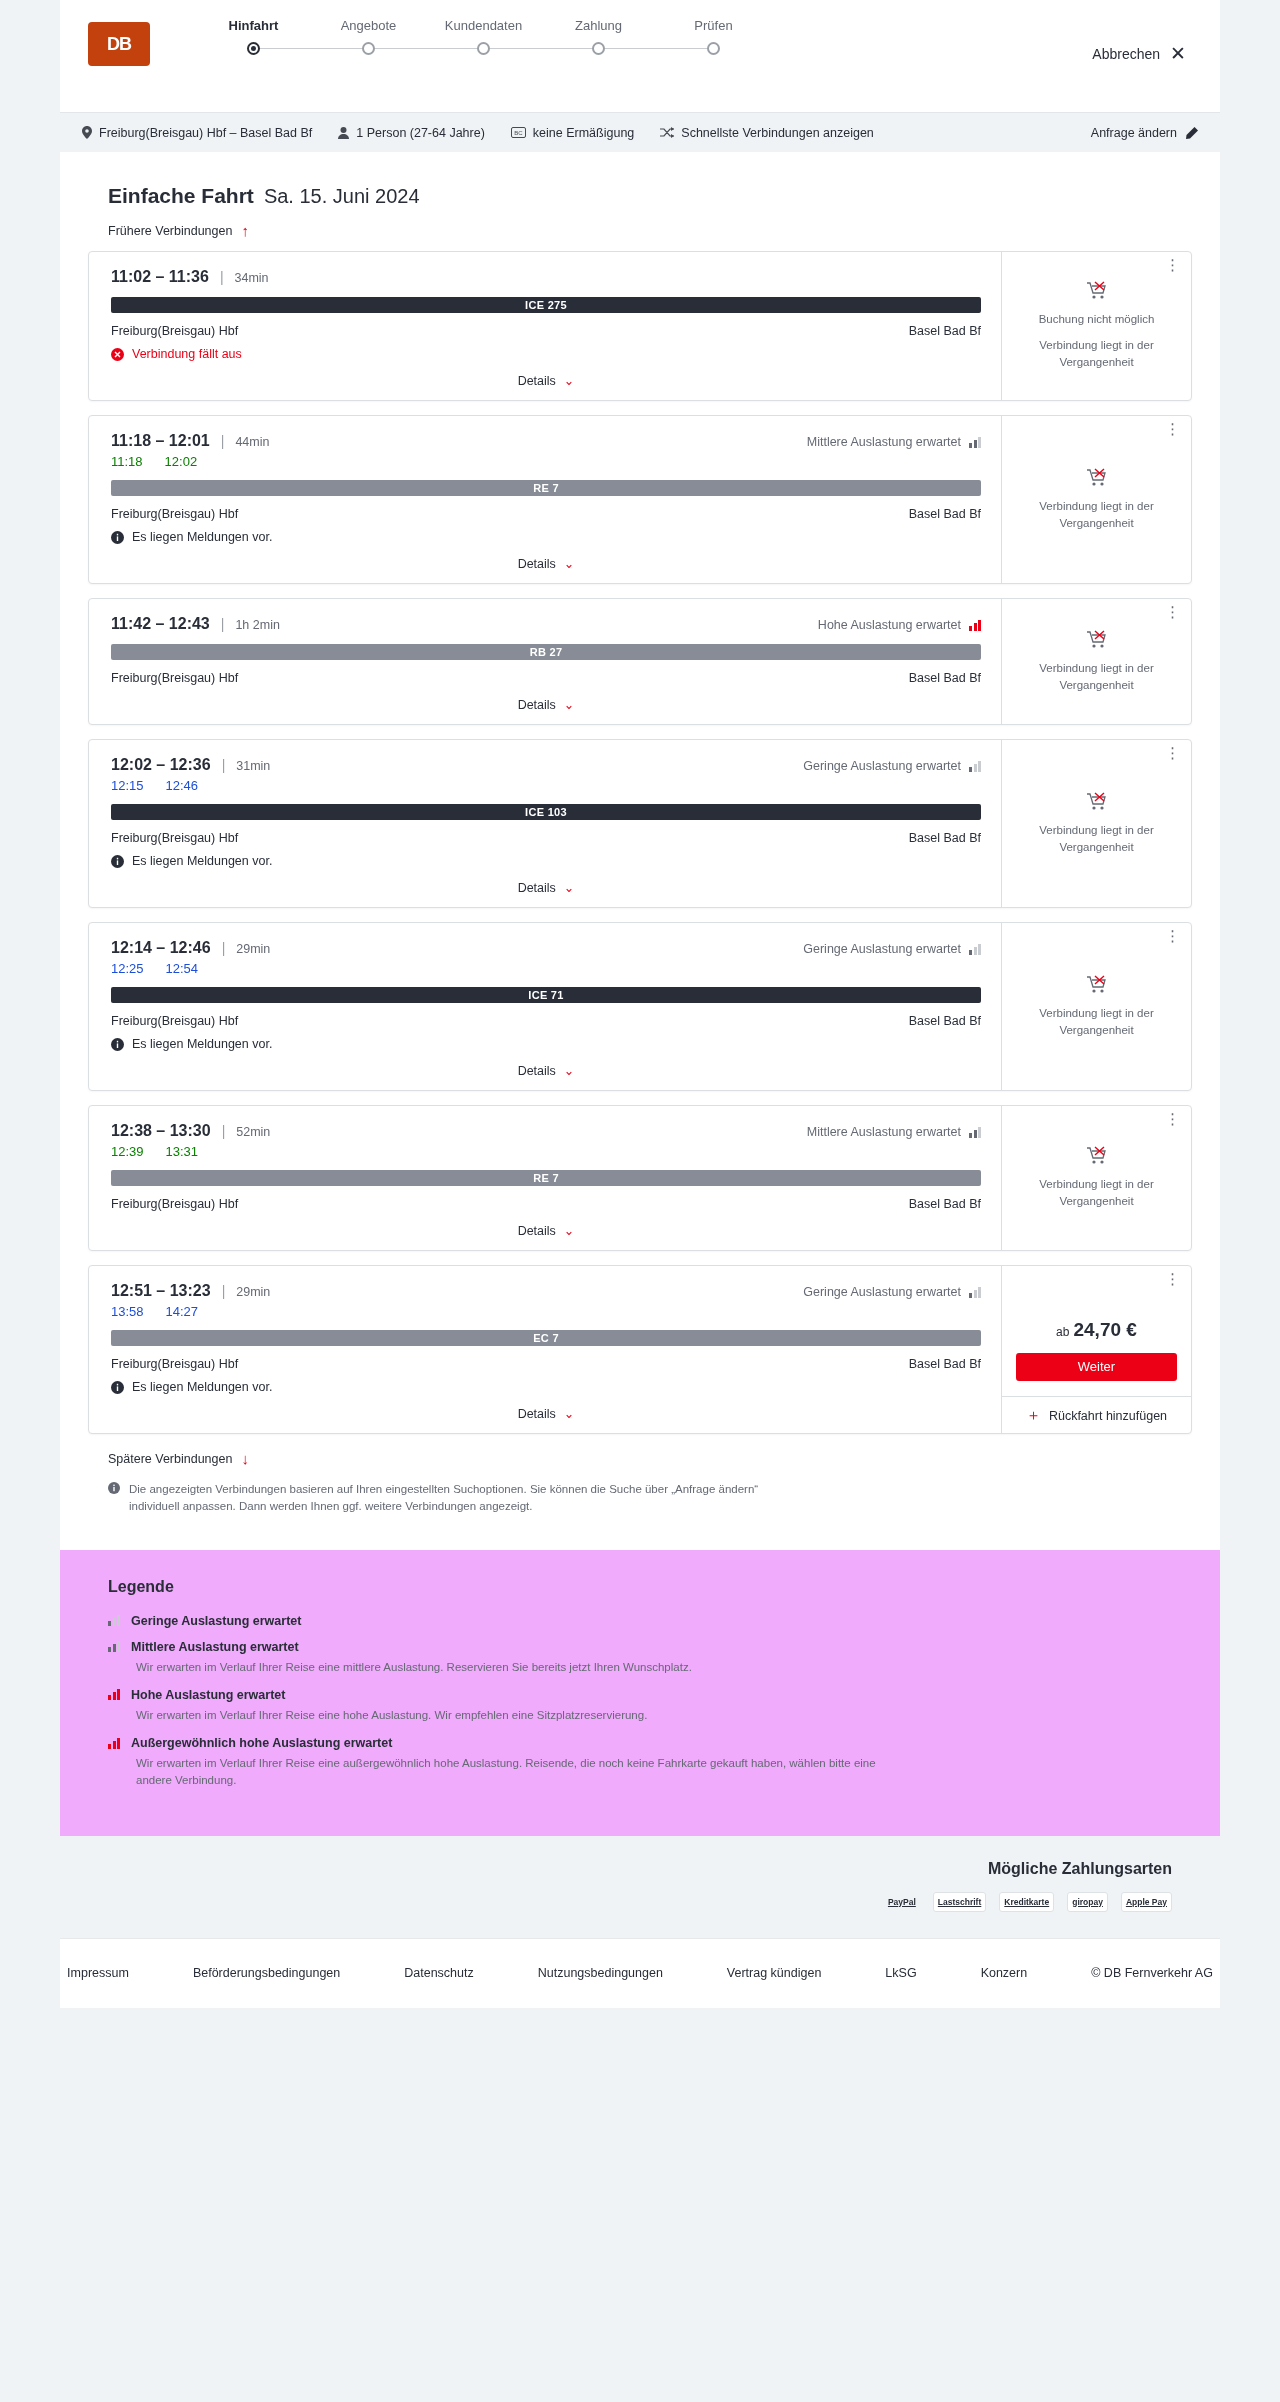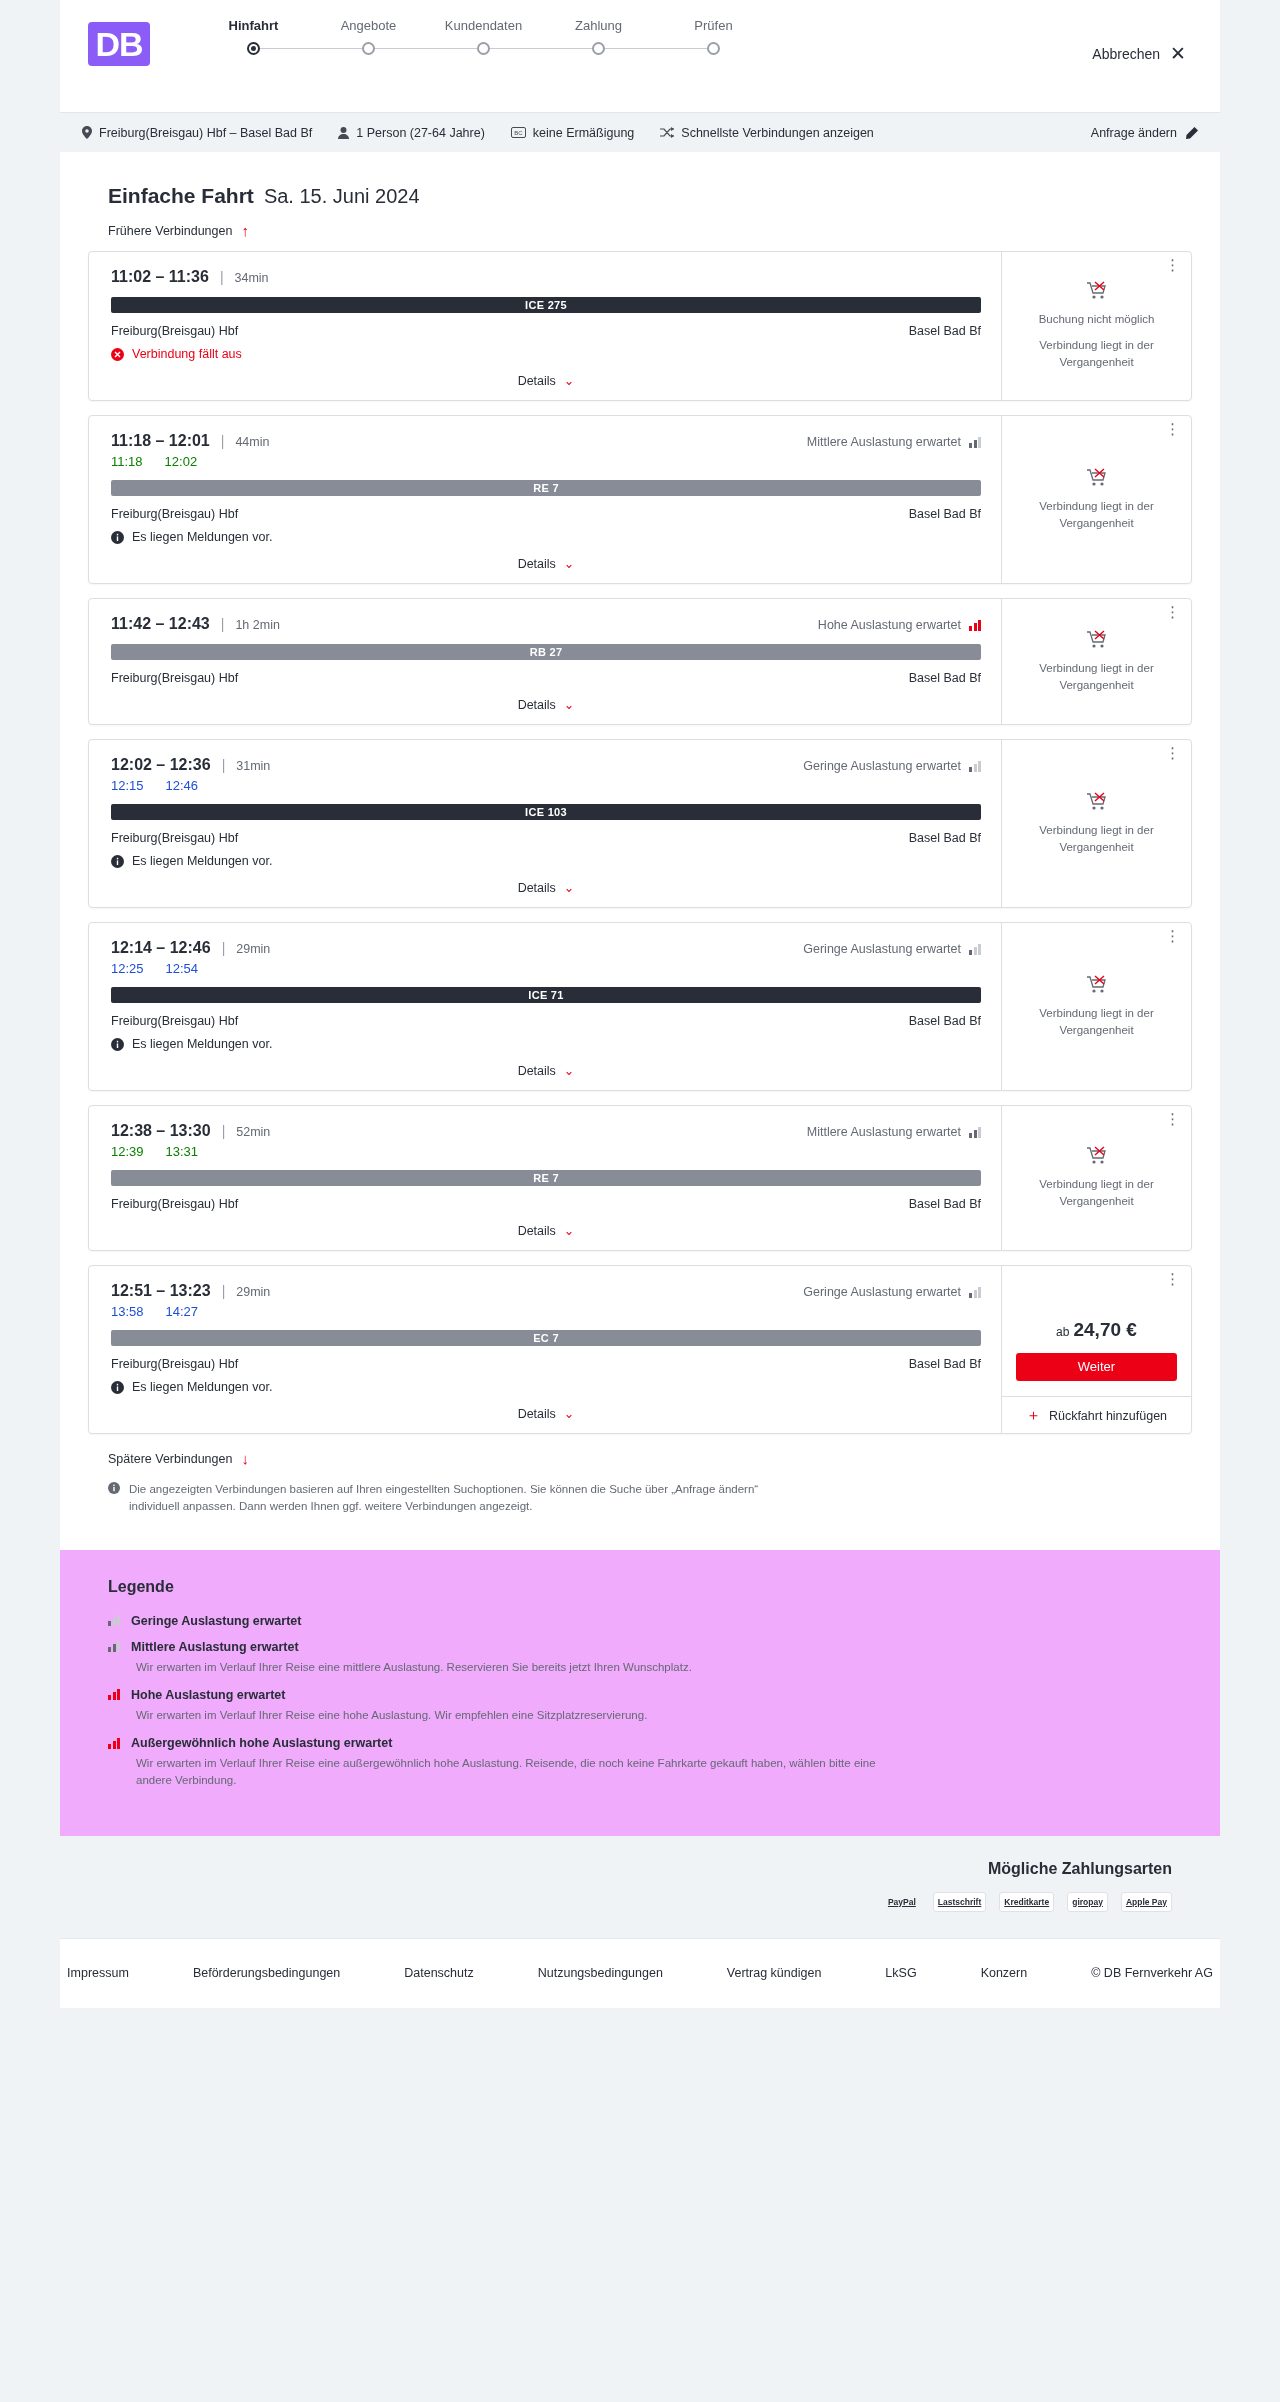--- a/index.html
+++ b/index.html
@@ -22,24 +22,24 @@
   .header {
     background:#fff;
     display:flex;
     align-items:flex-start;
     padding:18px 28px 0 28px;
     height:112px;
     position:relative;
   }
   .db-logo {
     width:62px; height:44px;
-    background:#8b5cf6;
+    background:#c2410c;
     border-radius:4px;
     display:flex; align-items:center; justify-content:center;
-    color:#fff; font-weight:bold; font-size:34px; letter-spacing:-1px;
+    color:#fff; font-weight:bold; font-size:18px; letter-spacing:-1px;
     font-family:"Liberation Sans", sans-serif;
     margin-top:4px;
   }
   .stepper {
     display:flex;
     margin-left:46px;
     position:relative;
   }
   .step {
     width:115px;

